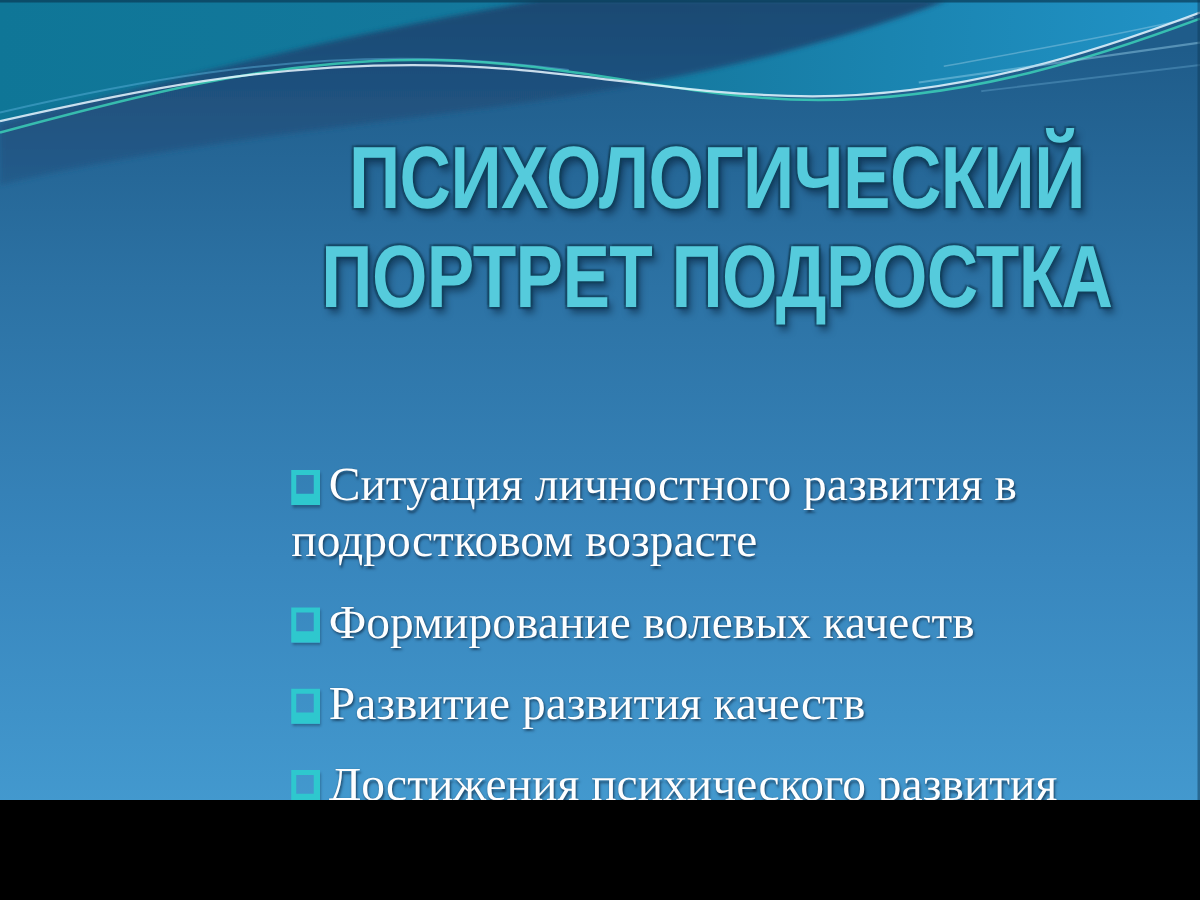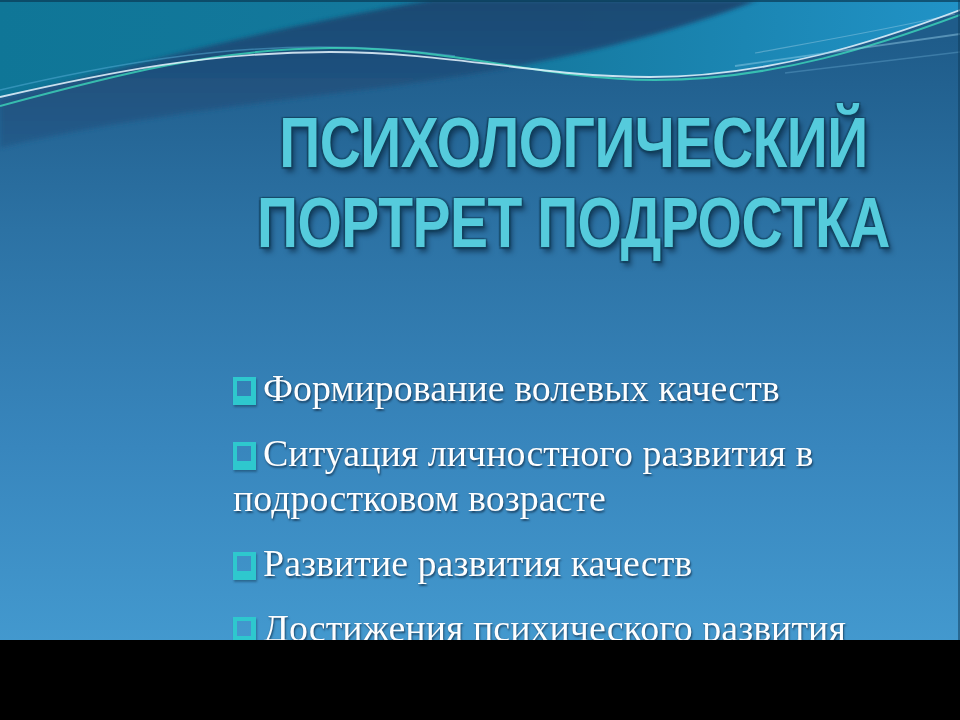--- a/index.html
+++ b/index.html
@@ -110,25 +110,25 @@
     <rect x="0" y="0" width="960" height="2" fill="#0A3A55" opacity="0.7"></rect>
     <rect x="958" y="0" width="2" height="720" fill="#0D3A58" opacity="0.5"></rect>
     <rect x="0" y="715.5" width="960" height="4.5" fill="#0D2B42"></rect>
   </svg>
 
   <div class="slide-title">ПСИХОЛОГИЧЕСКИЙ
 ПОРТРЕТ ПОДРОСТКА</div>
 
   <ul class="bullet-list">
     <li class="bullet-item">
-      <span class="bullet-square"></span><span class="bullet-text">Формирование волевых качеств</span>
+      <span class="bullet-square"></span><span class="bullet-text">Ситуация личностного развития в
+подростковом возрасте</span>
     </li>
     <li class="bullet-item">
-      <span class="bullet-square"></span><span class="bullet-text">Ситуация личностного развития в
-подростковом возрасте</span>
+      <span class="bullet-square"></span><span class="bullet-text">Формирование волевых качеств</span>
     </li>
     <li class="bullet-item">
       <span class="bullet-square"></span><span class="bullet-text">Развитие развития качеств</span>
     </li>
     <li class="bullet-item">
       <span class="bullet-square"></span><span class="bullet-text">Достижения психического развития
 подростков</span>
     </li>
   </ul>
 

